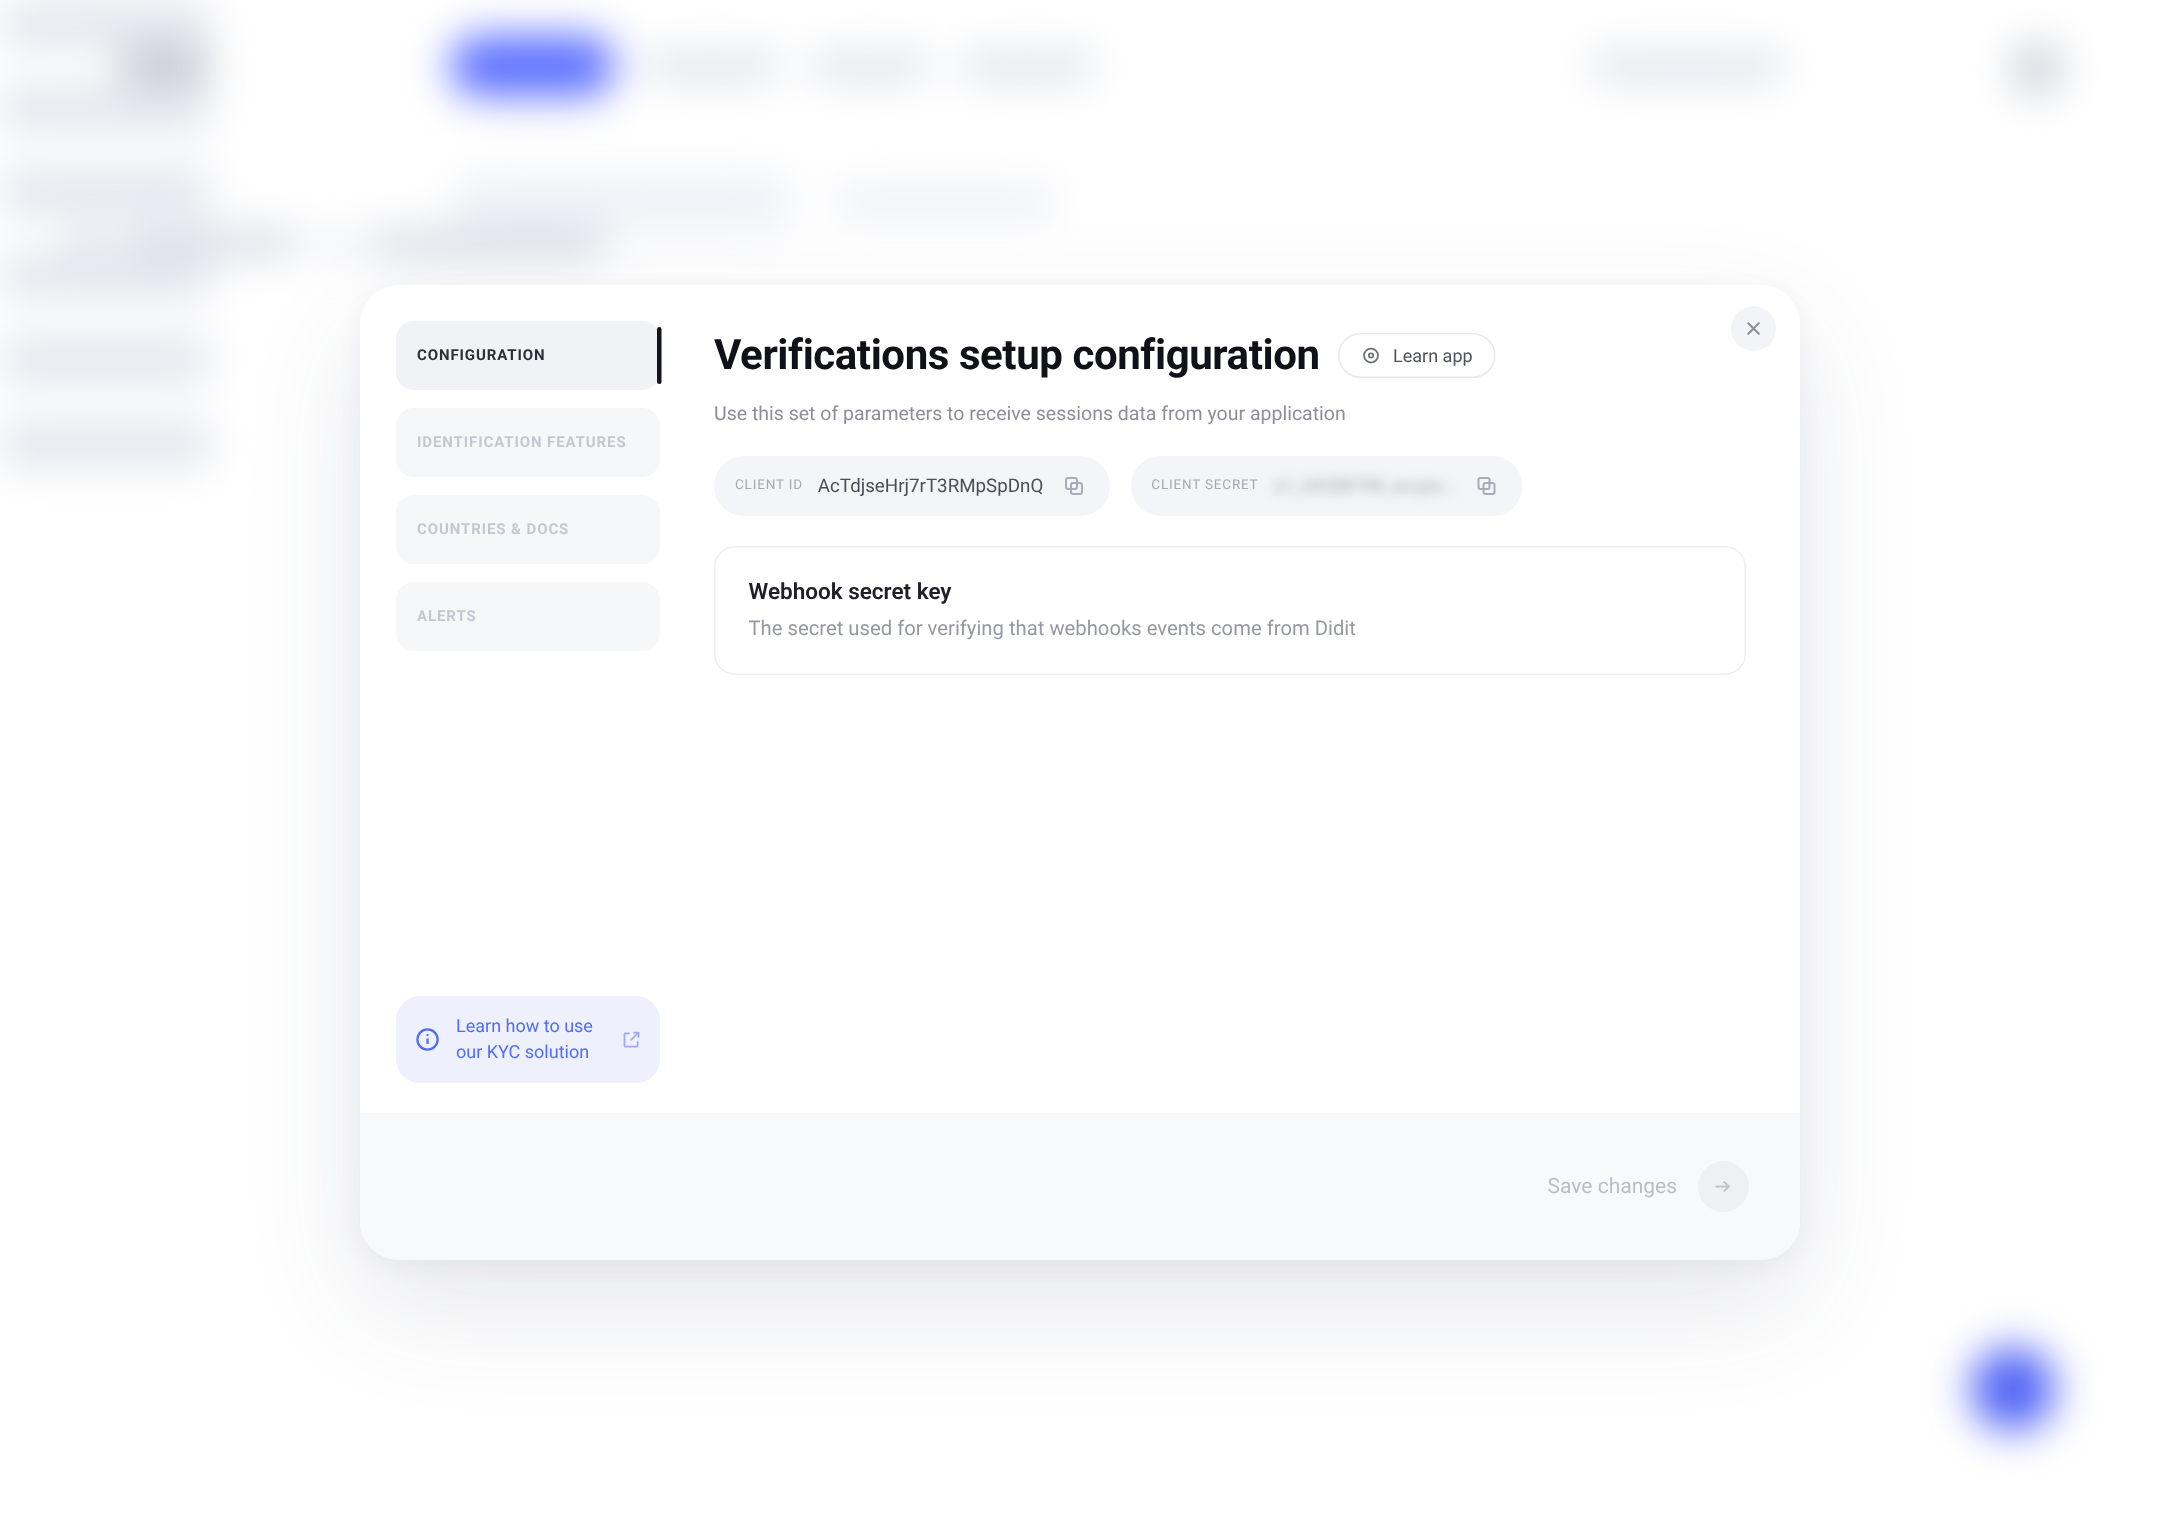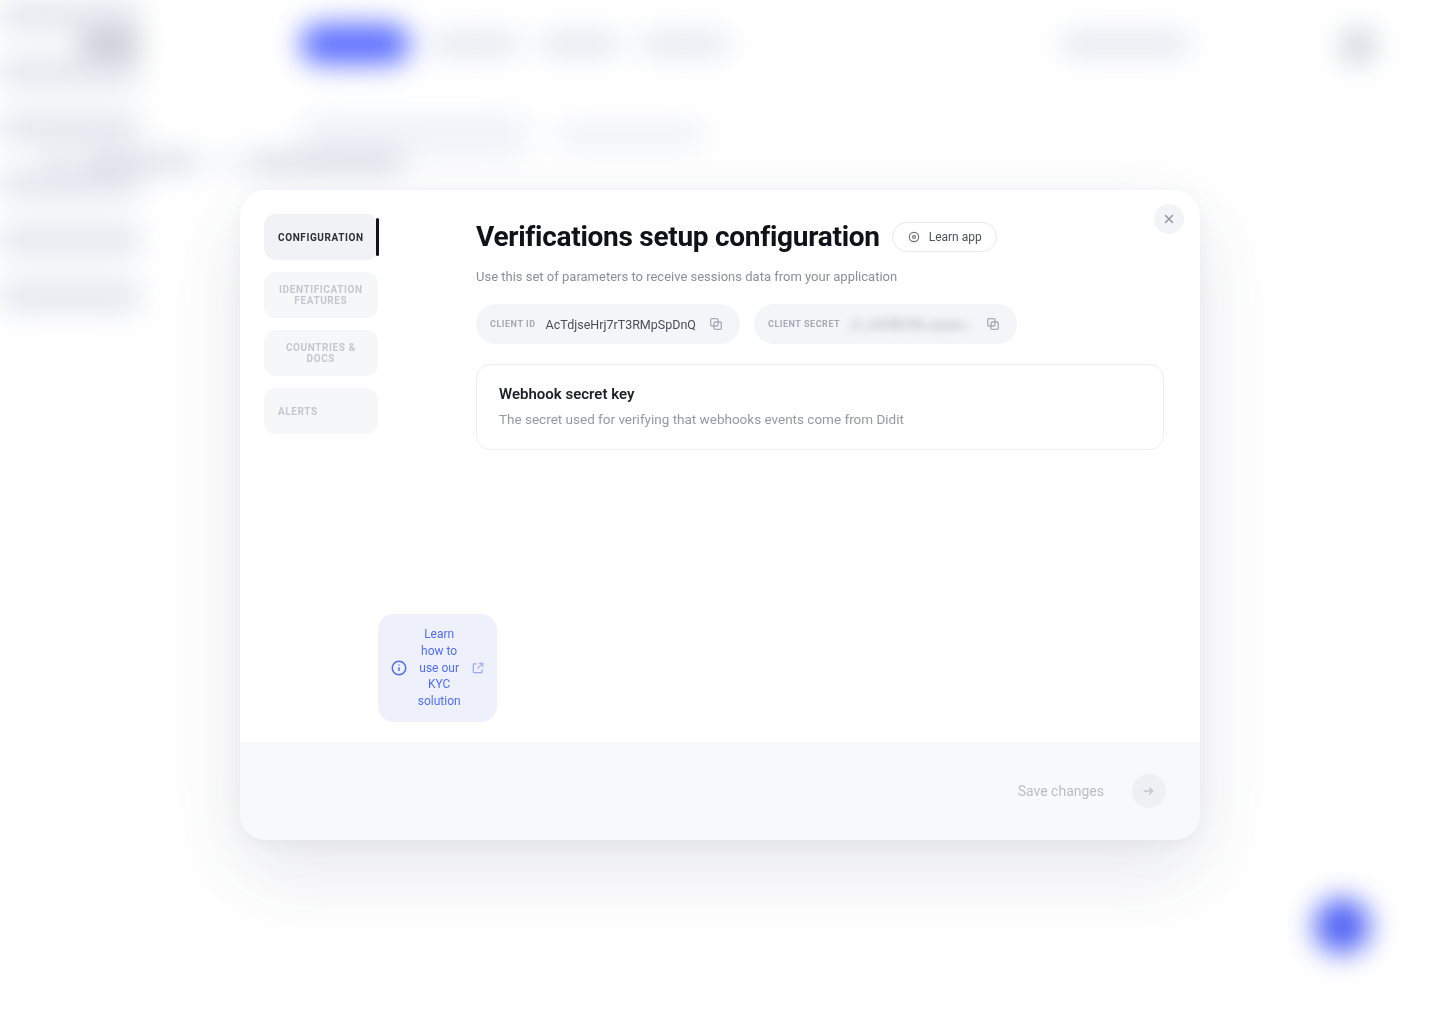--- a/index.html
+++ b/index.html
@@ -57,22 +57,21 @@
   }
   .modal-body {
     flex: 1;
     display: flex;
     min-height: 0;
   }
   .side {
     width: 200px;
     padding: 24px 0 20px 24px;
     display: flex;
-    flex-direction: row;
-    text-align: center;
+    flex-direction: column;
   }
   .side-tabs { flex: 1; display: flex; flex-direction: column; gap: 12px; }
   .side-item {
     position: relative;
     height: 46px;
     padding: 0 14px;
     border-radius: 12px;
     background: #f6f7f9;
     display: flex;
     align-items: center;
@@ -152,21 +151,21 @@
   }
   .cred-chip {
     display: inline-flex;
     align-items: center;
     gap: 10px;
     padding: 10px 14px;
     background: #f4f5f8;
     border-radius: 9999px;
     font-size: 12px;
   }
-  .cred-chip .lbl { font-size: 9px; font-weight: 700; letter-spacing: .06em; color: #a5a9b3; }
+  .cred-chip .lbl { font-size: 9px; font-weight: 400; letter-spacing: .06em; color: #a5a9b3; }
   .cred-chip .val { color: #4b4e57; font-size: 12.5px; }
   .cred-chip .val.masked { filter: blur(4px); color: #9da1ab; user-select: none; }
   .cpy {
     width: 20px; height: 20px;
     display: inline-flex; align-items: center; justify-content: center;
     color: #a8acb6; cursor: pointer;
   }
 
   .panel {
     margin-top: 20px;
@@ -195,21 +194,21 @@
     color: #7d818c; cursor: pointer;
   }
 
   .footer {
     background: #f8f9fb;
     height: 98px;
     display: flex;
     align-items: center;
     justify-content: flex-end;
     padding: 0 34px;
-    gap: 28px;
+    gap: 14px;
   }
   .save-link { font-size: 14px; color: #babdc6; cursor: pointer; }
   .save-arrow {
     width: 34px; height: 34px;
     border-radius: 50%;
     background: #eff0f3;
     display: flex; align-items: center; justify-content: center;
     color: #bfc2cb; cursor: pointer;
   }
 

